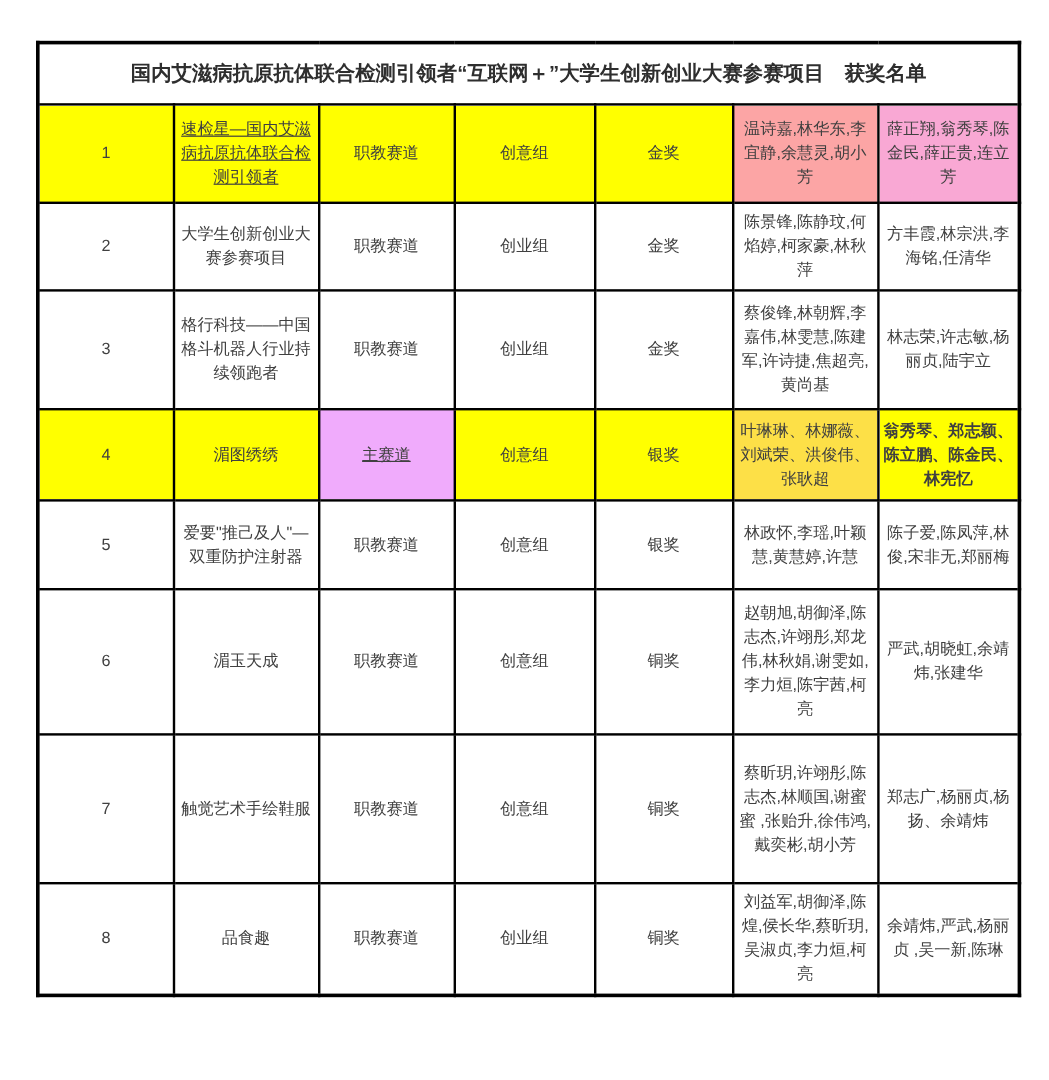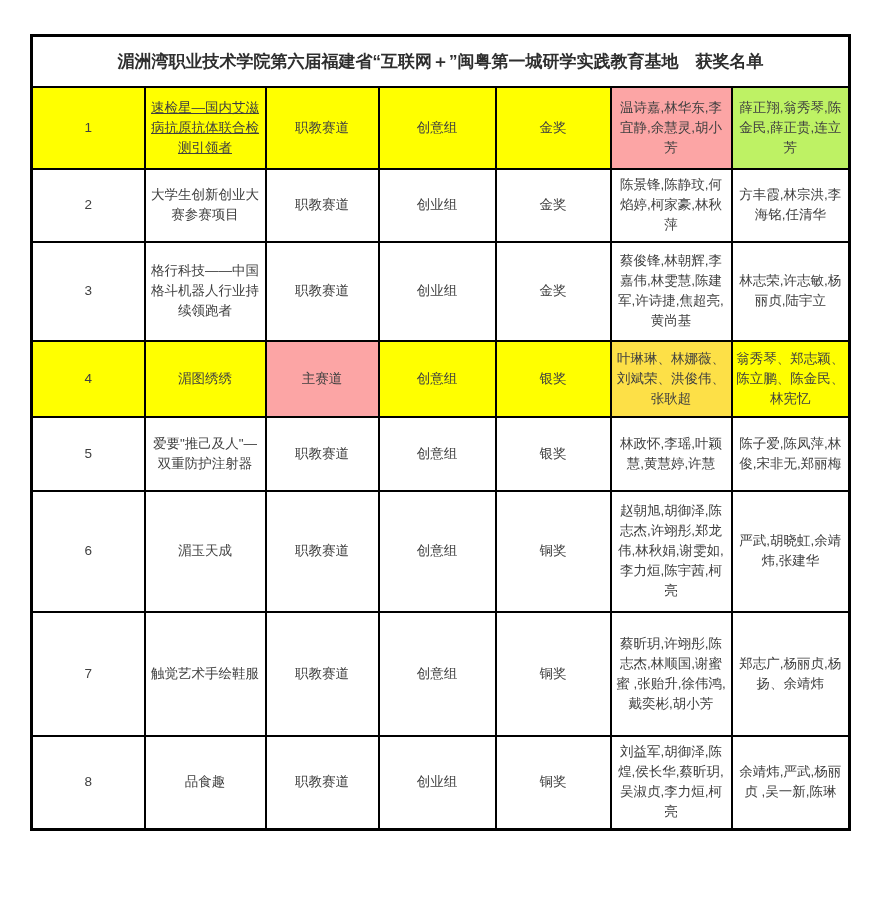--- a/index.html
+++ b/index.html
@@ -70,32 +70,32 @@
       <col style="width:113px">
       <col style="width:121px">
       <col style="width:113px">
       <col style="width:117px">
       <col style="width:115px">
       <col style="width:121px">
       <col style="width:118px">
     </colgroup>
     <thead>
       <tr>
-        <th class="title-cell" colspan="7">湄洲湾职业技术学院第六届福建省“互联网＋”闽粤第一城研学实践教育基地　获奖名单</th>
+        <th class="title-cell" colspan="7">国内艾滋病抗原抗体联合检测引领者“互联网＋”大学生创新创业大赛参赛项目　获奖名单</th>
       </tr>
     </thead>
     <tbody>
       <tr class="hl">
         <td style="background: rgb(255, 255, 0);">1</td>
         <td style="background: rgb(255, 255, 0); text-decoration: underline;">速检星—国内艾滋病抗原抗体联合检测引领者</td>
         <td style="background: rgb(255, 255, 0);">职教赛道</td>
         <td style="background: rgb(255, 255, 0);">创意组</td>
         <td style="background: rgb(255, 255, 0);">金奖</td>
         <td style="background: #fca5a5;">温诗嘉,林华东,李宜静,余慧灵,胡小芳</td>
-        <td style="background: #bef264; margin-left: 48px;">薛正翔,翁秀琴,陈金民,薛正贵,连立芳</td>
+        <td style="background: #f9a8d4; margin-left: 48px;">薛正翔,翁秀琴,陈金民,薛正贵,连立芳</td>
       </tr>
       <tr>
         <td>2</td>
         <td>大学生创新创业大赛参赛项目</td>
         <td>职教赛道</td>
         <td>创业组</td>
         <td>金奖</td>
         <td>陈景锋,陈静玟,何焰婷,柯家豪,林秋萍</td>
         <td>方丰霞,林宗洪,李海铭,任清华</td>
       </tr>
@@ -104,25 +104,25 @@
         <td>格行科技——中国格斗机器人行业持续领跑者</td>
         <td>职教赛道</td>
         <td>创业组</td>
         <td>金奖</td>
         <td>蔡俊锋,林朝辉,李嘉伟,林雯慧,陈建军,许诗捷,焦超亮,黄尚基</td>
         <td>林志荣,许志敏,杨丽贞,陆宇立</td>
       </tr>
       <tr class="hl">
         <td style="background: rgb(255, 255, 0);">4</td>
         <td style="background: rgb(255, 255, 0);">湄图绣绣</td>
-        <td style="background: #fca5a5;">主赛道</td>
+        <td style="background: #f0abfc; text-decoration: underline;">主赛道</td>
         <td style="background: rgb(255, 255, 0);">创意组</td>
         <td style="background: rgb(255, 255, 0);">银奖</td>
         <td style="background: #fde047;">叶琳琳、林娜薇、刘斌荣、洪俊伟、张耿超</td>
-        <td style="background: rgb(255, 255, 0);">翁秀琴、郑志颖、陈立鹏、陈金民、林宪忆</td>
+        <td style="background: rgb(255, 255, 0); font-weight: bold;">翁秀琴、郑志颖、陈立鹏、陈金民、林宪忆</td>
       </tr>
       <tr>
         <td>5</td>
         <td>爱要"推己及人"—双重防护注射器</td>
         <td>职教赛道</td>
         <td>创意组</td>
         <td>银奖</td>
         <td>林政怀,李瑶,叶颖慧,黄慧婷,许慧</td>
         <td>陈子爱,陈凤萍,林俊,宋非无,郑丽梅</td>
       </tr>

